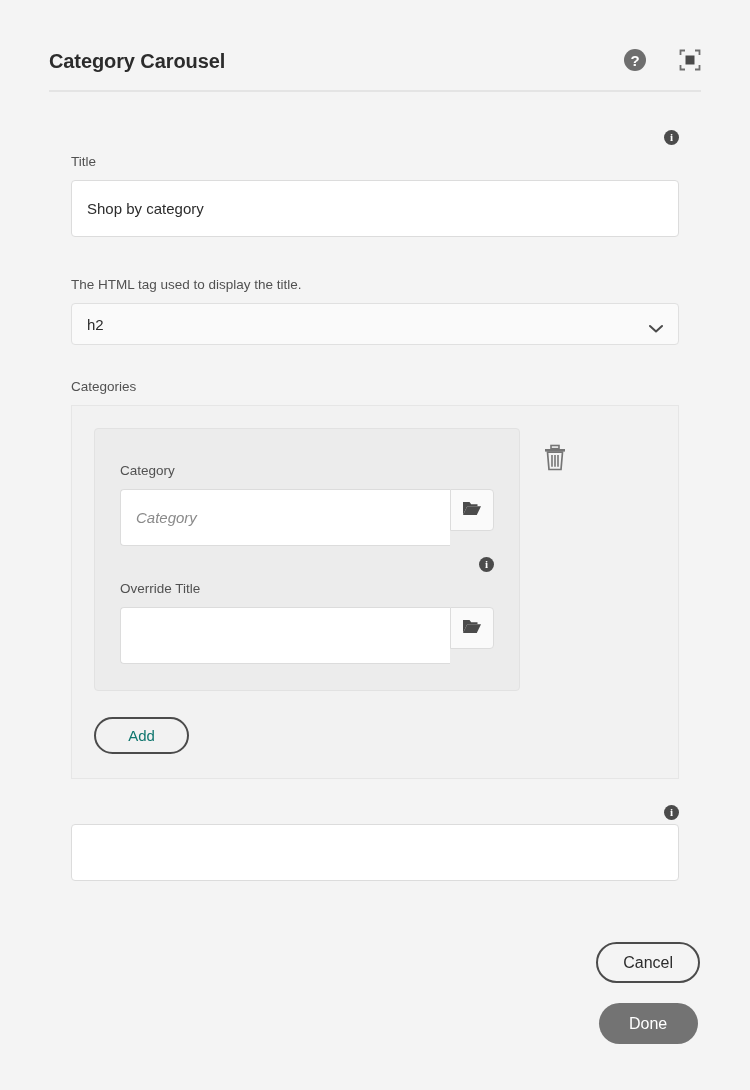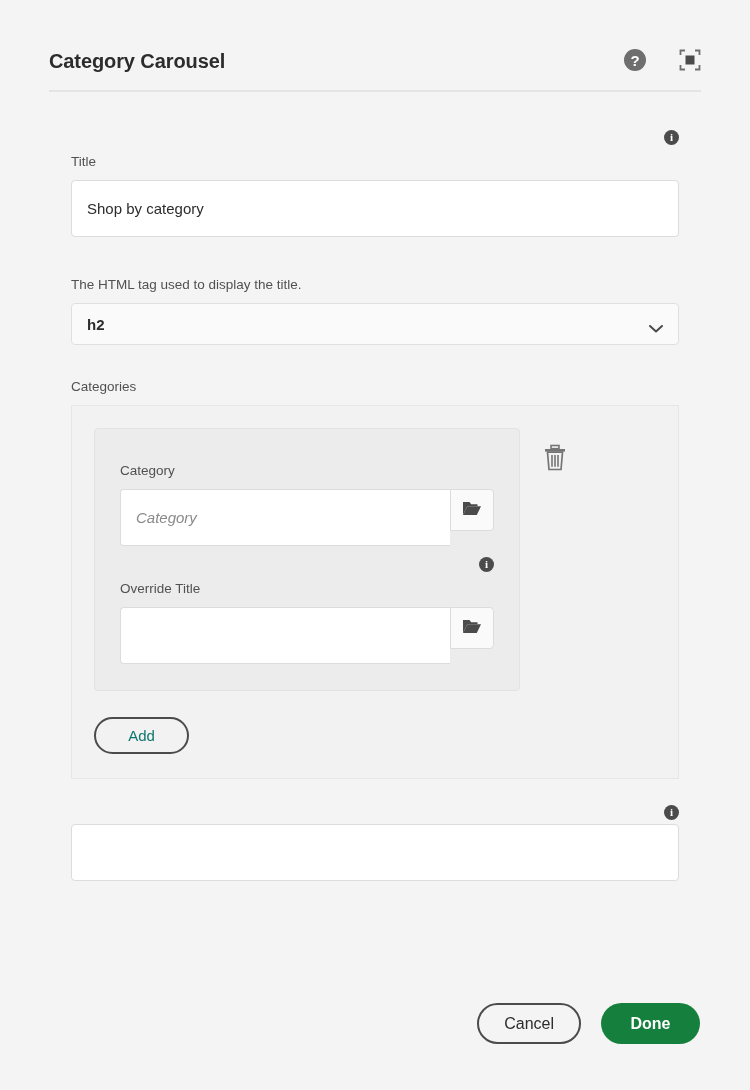--- a/index.html
+++ b/index.html
@@ -139,21 +139,20 @@
   }
   .text-input::placeholder {
     color: #8a8a8a;
     font-style: italic;
   }
 
   .select-wrap {
     position: relative;
     width: 100%;
     height: 42px;
-    font-weight: bold;
   }
   .select-box {
     width: 100%;
     height: 42px;
     box-sizing: border-box;
     background: #fafafa;
     border: 1px solid #e0e0e0;
     border-radius: 4px;
     padding: 0 15px;
     font-size: 15px;
@@ -251,20 +250,21 @@
   }
 
   
   .footer {
     position: absolute;
     right: 50px;
     bottom: 46px;
     display: flex;
     align-items: center;
     gap: 20px;
+    flex-direction: column;
   }
   .btn {
     height: 41px;
     border-radius: 21px;
     font-size: 16px;
     font-family: "Liberation Sans", sans-serif;
     cursor: pointer;
     display: inline-flex;
     align-items: center;
     justify-content: center;
@@ -272,24 +272,24 @@
     box-sizing: border-box;
   }
   .btn-secondary {
     border: 2px solid #4b4b4b;
     background: transparent;
     color: #2c2c2c;
     min-width: 101px;
   }
   .btn-cta {
     border: none;
-    background: #15803d;
+    background: #737373;
     color: #ffffff;
     min-width: 99px;
-    font-weight: bold;
+    font-weight: normal;
   }
 
   .sp32 { height: 32px; }
   .sp26 { height: 26px; }
 </style>
 </head>
 <body>
 
 <div class="dialog">
 

